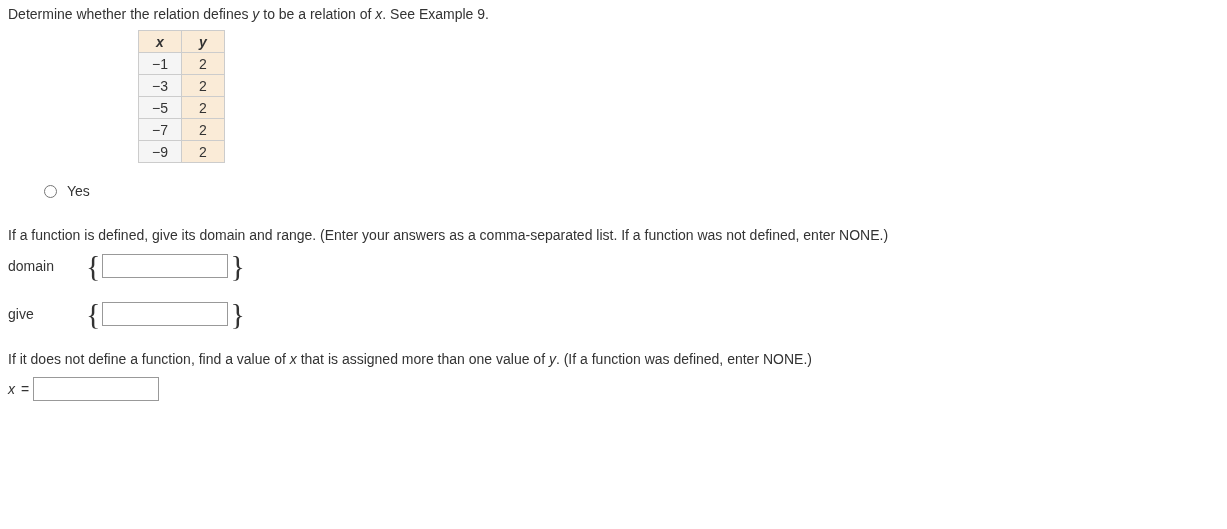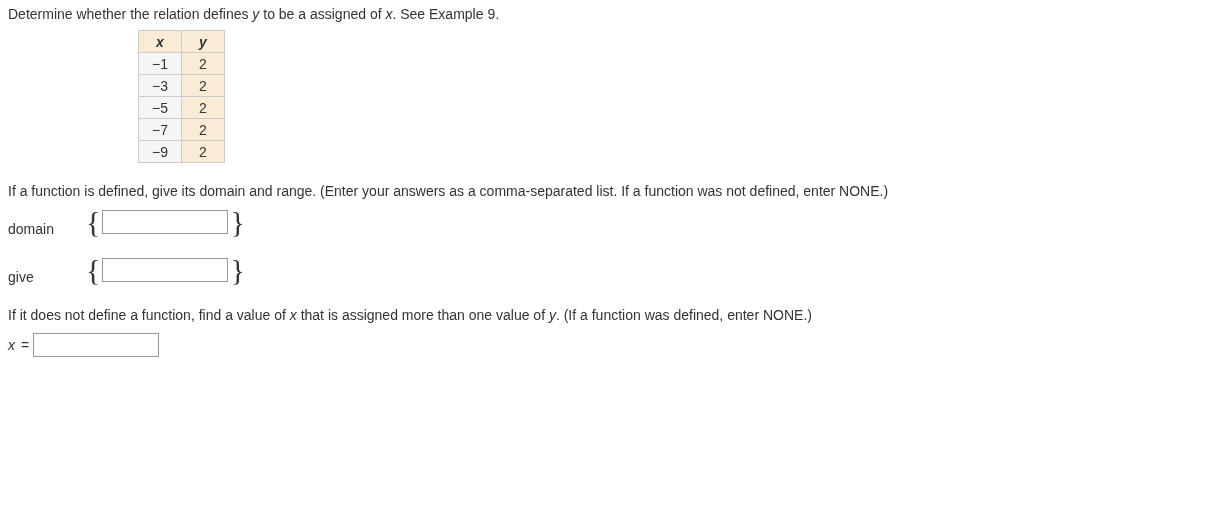--- a/index.html
+++ b/index.html
@@ -56,21 +56,21 @@
     }
     .radio-row input[type="radio"] {
       margin: 0;
     }
     .instruction {
       margin-top: 20px;
       margin-bottom: 8px;
     }
     .answer-row {
       display: flex;
-      align-items: flex-end;
+      align-items: center;
       gap: 16px;
       margin-top: 8px;
       margin-bottom: 18px;
     }
     .answer-label {
       width: 62px;
     }
     .brace-group {
       display: flex;
       align-items: center;
@@ -104,21 +104,21 @@
       height: 20px;
       border: 1px solid #999;
       font-size: 14px;
       padding: 1px 2px;
     }
   </style>
 </head>
 <body>
 
 <div class="question-text">
-  <span>Determine whether the relation defines </span><span class="italic">y</span><span> to be a assigned of </span><span class="italic">x</span><span>. See Example 9.</span>
+  <span>Determine whether the relation defines </span><span class="italic">y</span><span> to be a relation of </span><span class="italic">x</span><span>. See Example 9.</span>
 </div>
 
 <div class="table-wrapper">
   <table class="data-table">
     <tbody>
         <tr>
       <th>x</th>
       <th>y</th>
     </tr>
     <tr>
@@ -139,20 +139,24 @@
     </tr>
     <tr>
       <td class="col-x">−9</td>
       <td class="col-y">2</td>
     </tr>
   </tbody>
     </table>
 </div>
 
 <div class="radio-group">
+  <div class="radio-row">
+    <input type="radio" name="yn" style="">
+    <span>Yes</span>
+  </div>
 </div>
 
 <div class="instruction">If a function is defined, give its domain and range. (Enter your answers as a comma-separated list. If a function was not defined, enter NONE.)</div>
 
 <div class="answer-row">
   <span class="answer-label">domain</span>
   <span class="brace-group">
     <span>{</span>
     <input type="text" value="" style="">
     <span>}</span>

